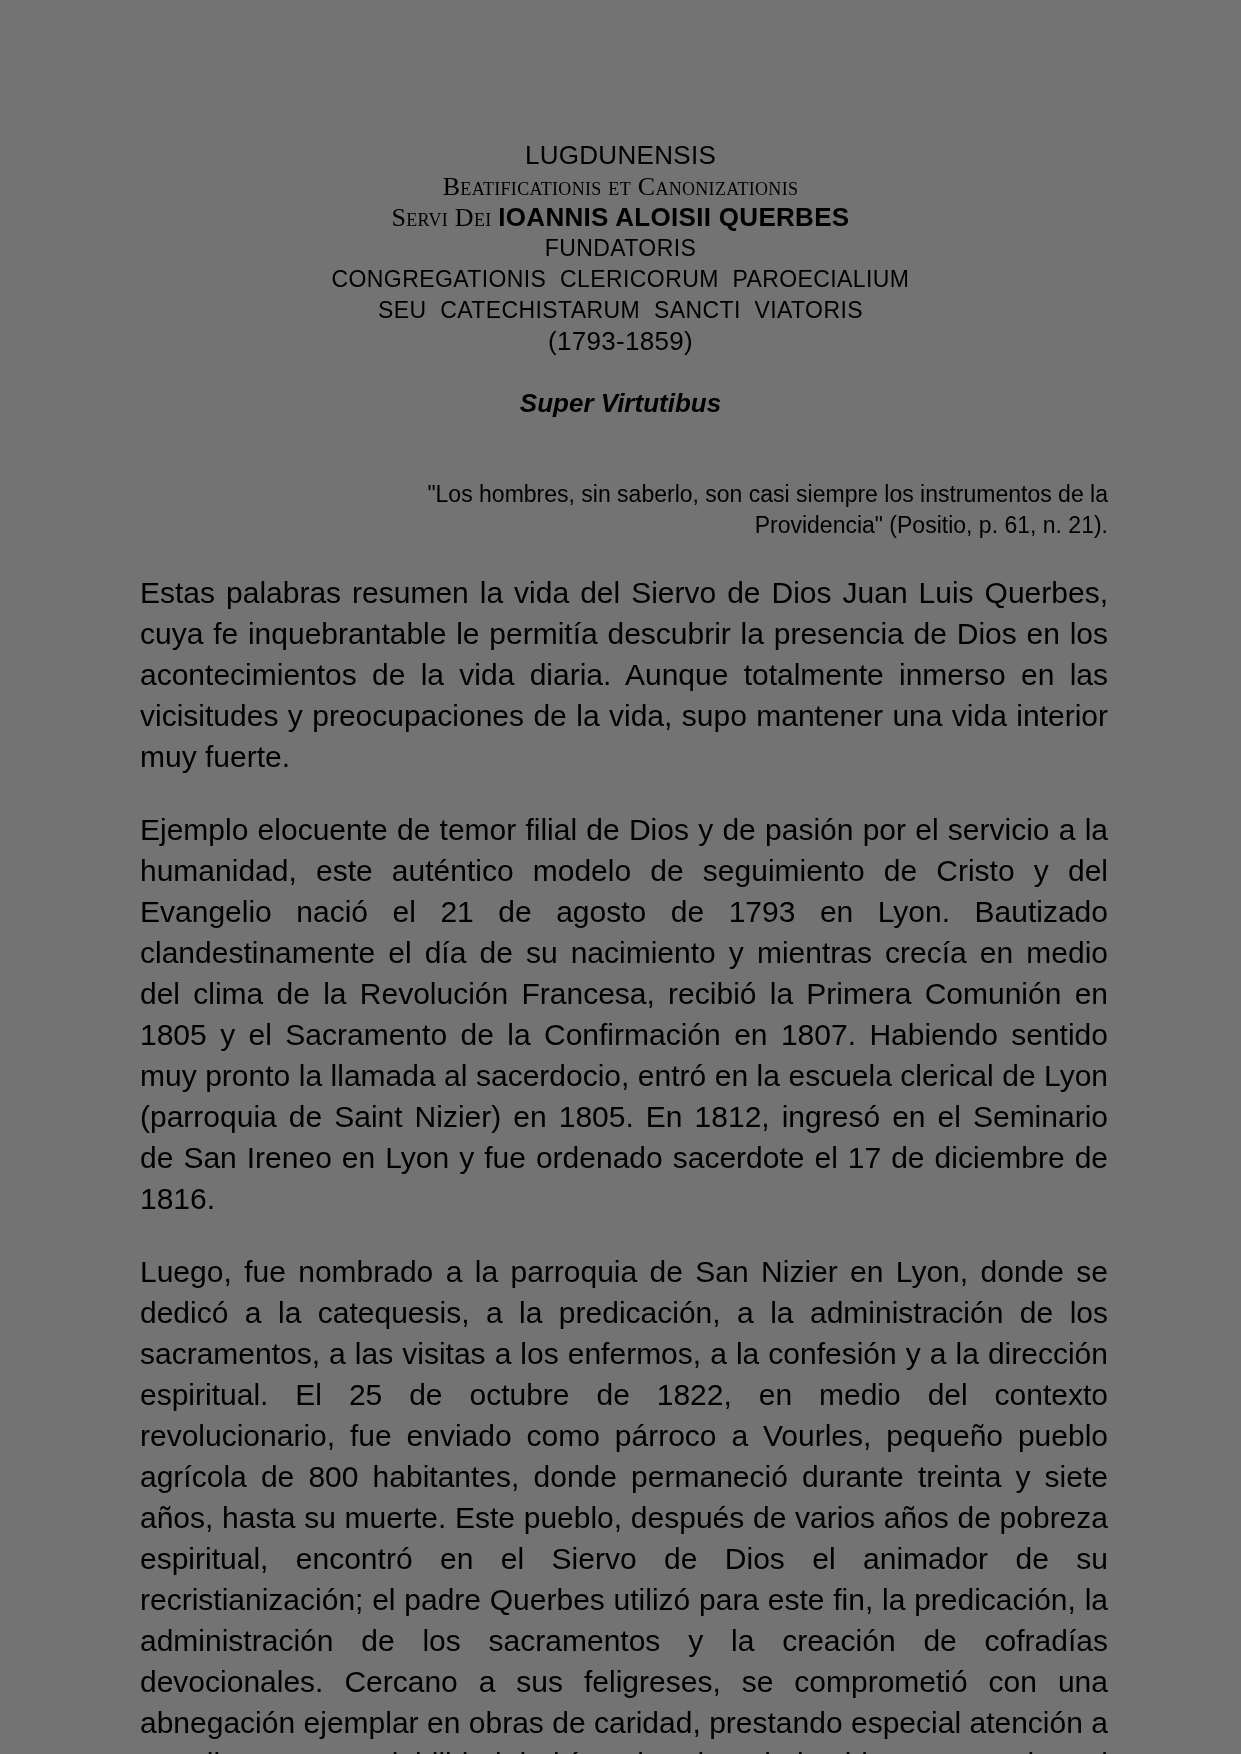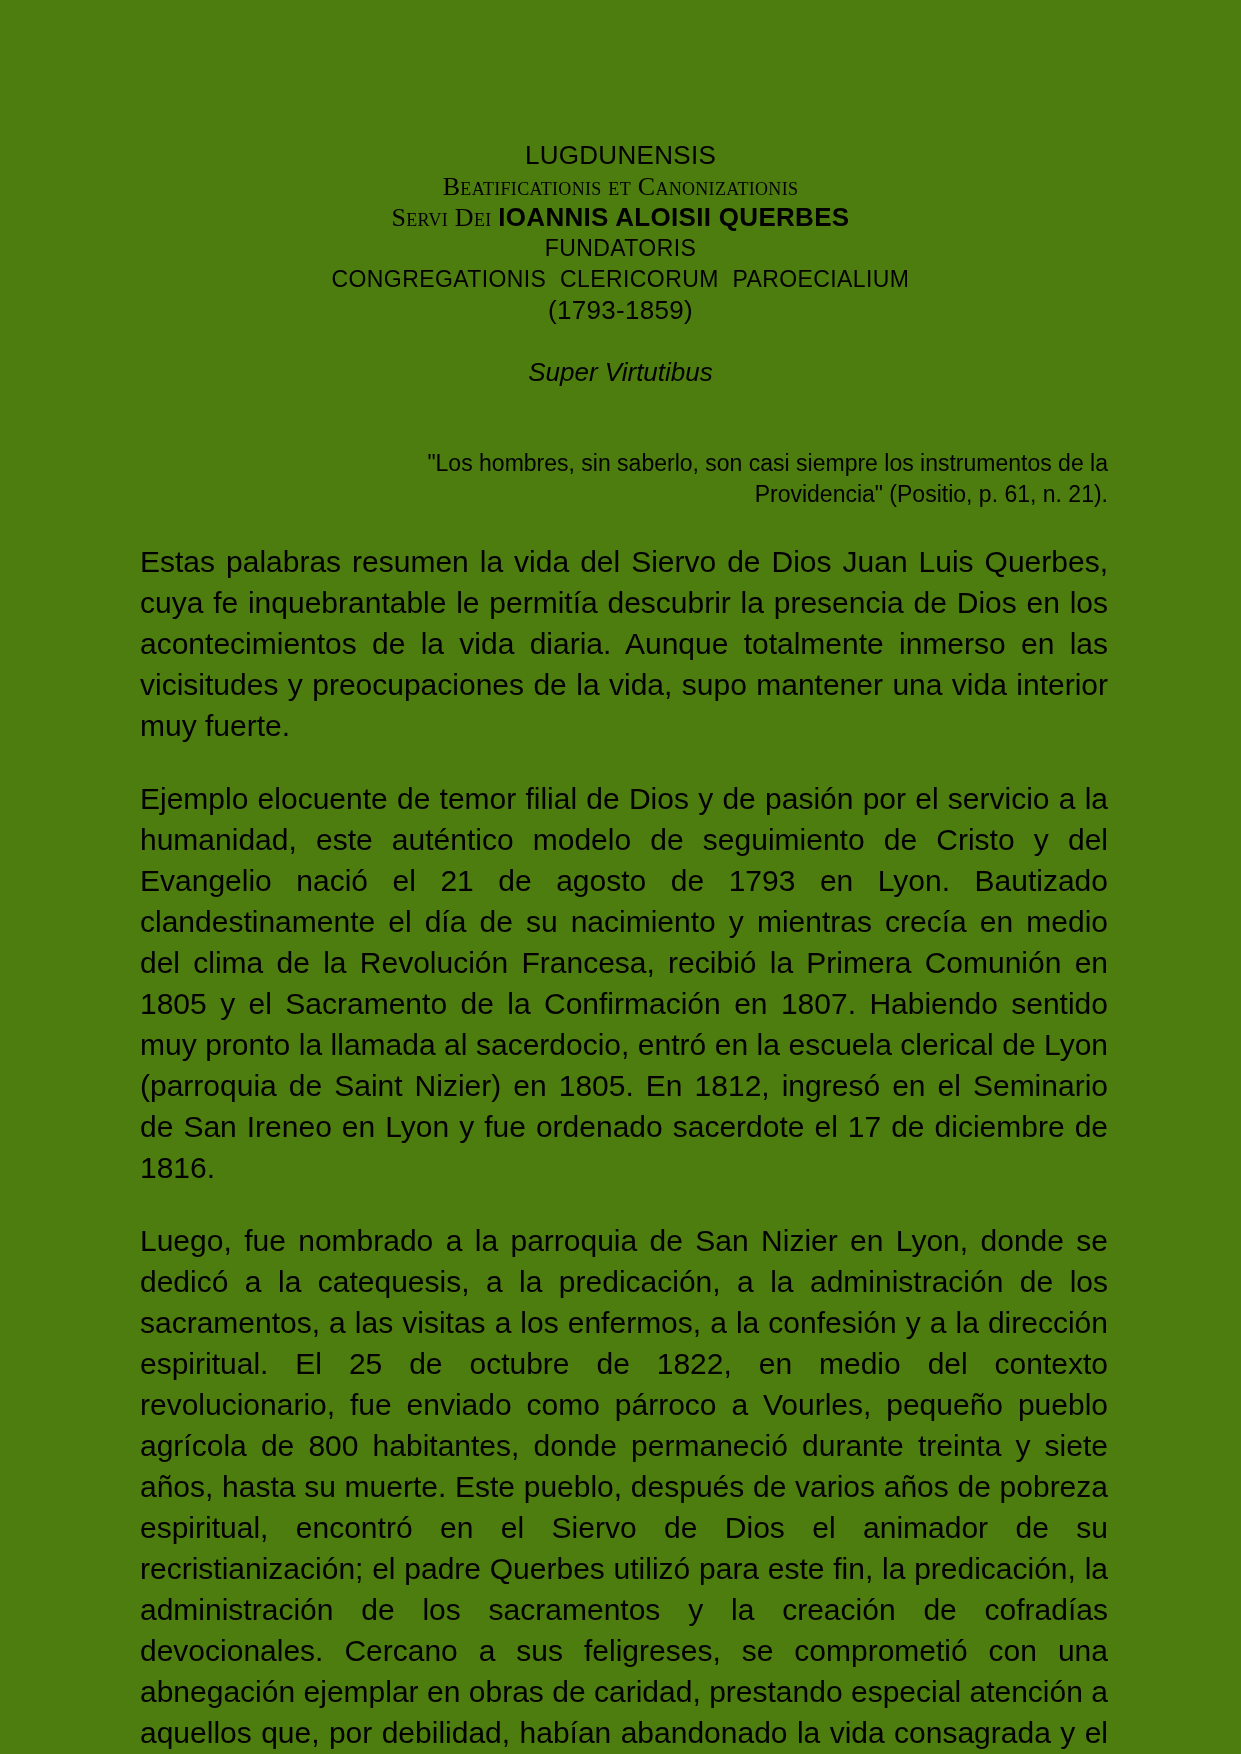--- a/index.html
+++ b/index.html
@@ -4,21 +4,21 @@
 <style>
   html, body {
     margin: 0;
     padding: 0;
     background: #ffffff;
   }
   .page {
     position: relative;
     width: 1241px;
     height: 1754px;
-    background: #4d7c0f;
+    background: #737373;
     color: #000000;
     font-family: "Liberation Sans", sans-serif;
     overflow: hidden;
   }
   .content {
     position: absolute;
     left: 133px;
     top: 140px;
     width: 975px;
   }
@@ -44,21 +44,21 @@
   }
   .hdr-bold {
     font-weight: bold;
     font-variant: normal;
   }
   
   .subtitle {
     margin-top: 31px;
     text-align: center;
     font-size: 26px;
-    font-weight: normal;
+    font-weight: bold;
     font-style: italic;
     line-height: 31px;
   }
   
   .quote {
     margin-top: 60px;
     padding-left: 120px;
     text-align: right;
     font-size: 23px;
     line-height: 31.4px;
@@ -85,20 +85,21 @@
 
 <div class="page">
   <div class="content">
 
     <div class="doc-header">
       <div class="hdr-line">LUGDUNENSIS</div>
       <div class="hdr-line hdr-smallcaps">Beatificationis et Canonizationis</div>
       <div class="hdr-line"><span class="hdr-smallcaps">Servi Dei </span><span class="hdr-bold">IOANNIS ALOISII QUERBES</span></div>
       <div class="hdr-line-small">FUNDATORIS</div>
       <div class="hdr-line-small hdr-spread">CONGREGATIONIS CLERICORUM PAROECIALIUM</div>
+      <div class="hdr-line-small hdr-spread">SEU CATECHISTARUM SANCTI VIATORIS</div>
       <div class="hdr-line">(1793-1859)</div>
     </div>
 
     <div class="subtitle">Super Virtutibus</div>
 
     <div class="quote">
       <div>"Los hombres, sin saberlo, son casi siempre los instrumentos de la</div>
       <div>Providencia" (Positio, p. 61, n. 21).</div>
     </div>
 

